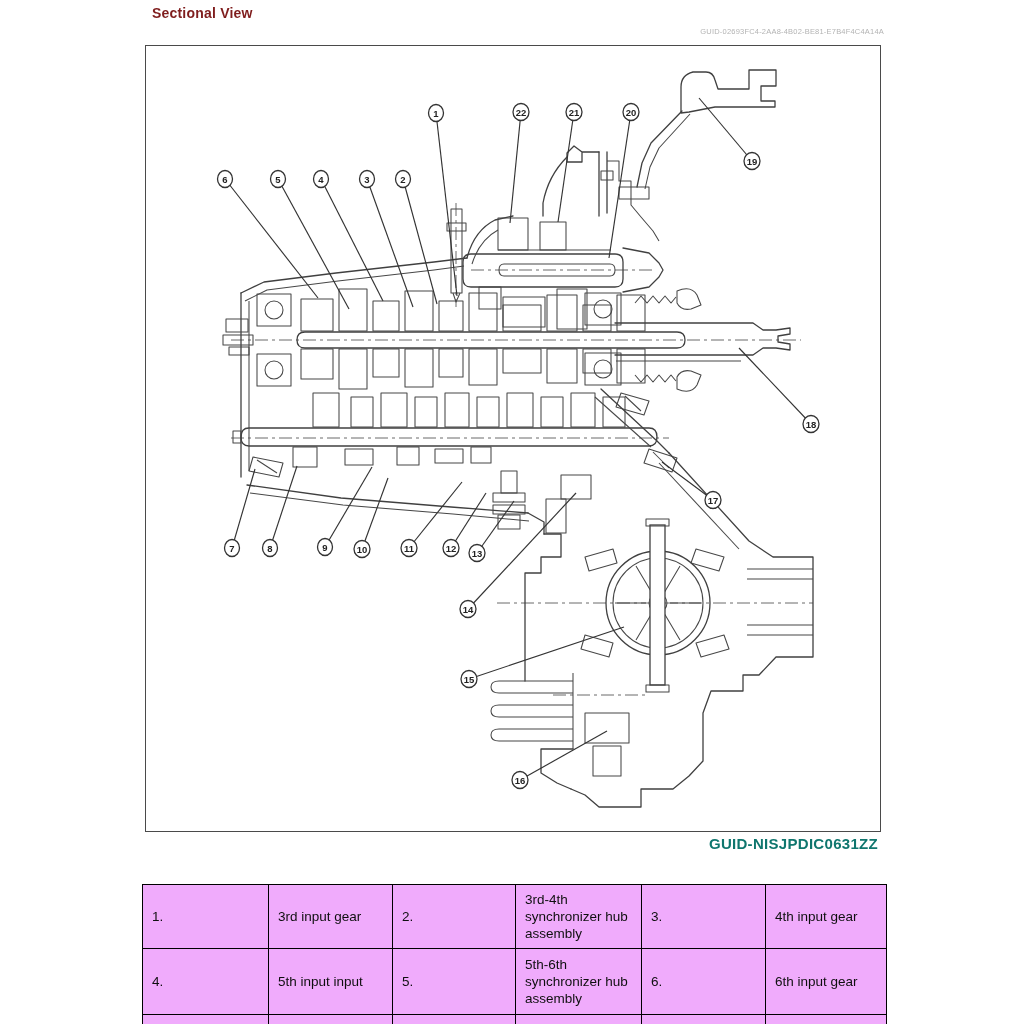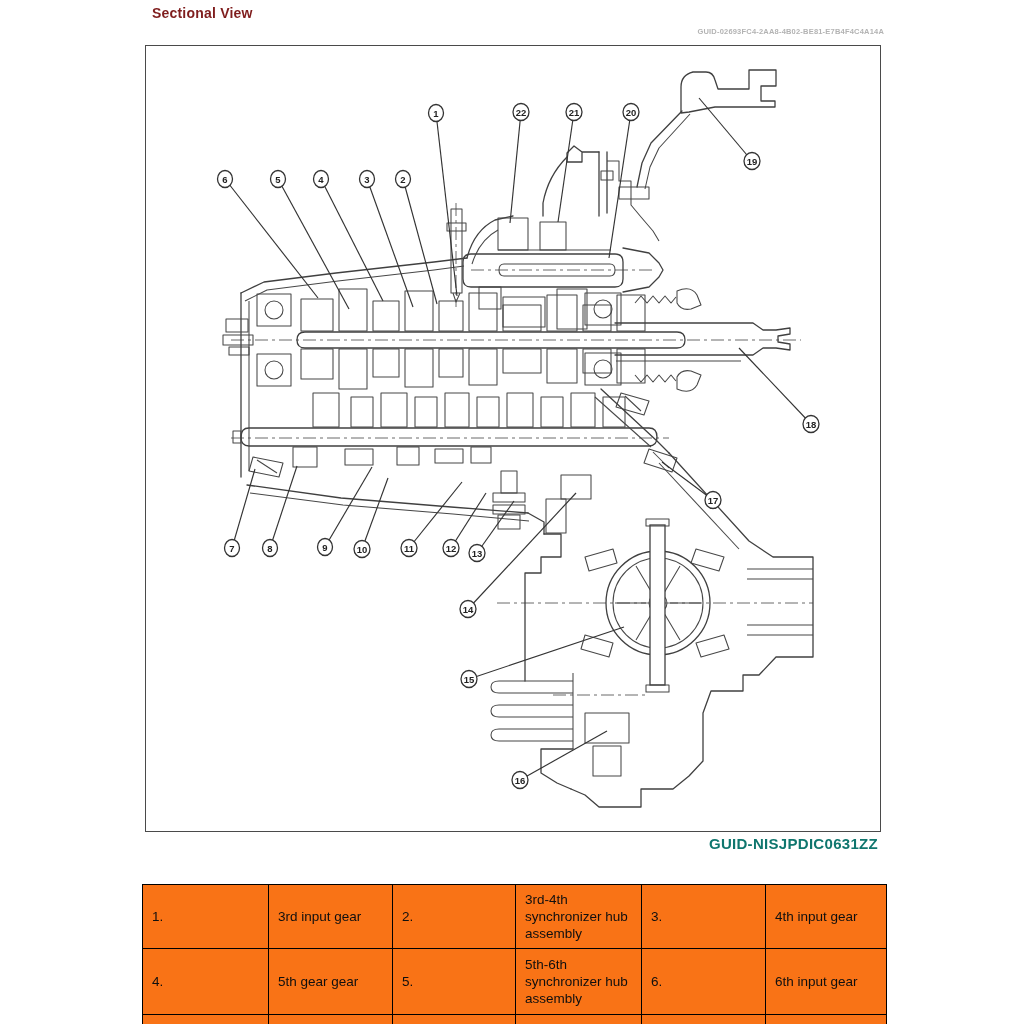--- a/index.html
+++ b/index.html
@@ -1,30 +1,30 @@
 <!DOCTYPE html>
 <html><head>
 <meta charset="utf-8">
 <style>
   html,body{margin:0;padding:0;}
   body{width:1024px;height:1024px;background:#fff;position:relative;overflow:hidden;
        font-family:"Liberation Sans",sans-serif;}
   .page-title{position:absolute;left:152px;top:5px;font-size:14px;font-weight:bold;
        color:#7f1d1d;letter-spacing:.2px;}
-  .guid-top{position:absolute;right:140px;top:27px;font-size:7.5px;font-weight:bold;
+  .guid-top{position:absolute;right:140px;top:27px;font-size:7.5px;font-weight:normal;
        color:#b3b3b3;letter-spacing:.2px;}
   .figure{position:absolute;left:145px;top:45px;width:734px;height:785px;
        border:1px solid #4a4a4a;background:#fff;}
   .figure svg{display:block;width:100%;height:100%;}
   .caption{position:absolute;right:146px;top:835px;font-size:15px;font-weight:600;
        color:#0f766e;letter-spacing:.3px;}
   table.parts{position:absolute;left:142px;top:884px;border-collapse:collapse;
        table-layout:fixed;background:#fff;}
   table.parts td{border:1.5px solid #000;font-size:13.5px;color:#0f0f0f;
-       padding:4px 6px 4px 9px;vertical-align:middle;line-height:17px;background:#f97316;}
+       padding:4px 6px 4px 9px;vertical-align:middle;line-height:17px;background:#f0abfc;}
   
   .ln{fill:none;stroke:#404040;stroke-width:1.3;stroke-linejoin:round;stroke-linecap:round;}
   .ln2{fill:none;stroke:#474747;stroke-width:1.05;stroke-linejoin:round;}
   .cl{fill:none;stroke:#5a5a5a;stroke-width:.9;stroke-dasharray:13 4 3 4;}
   .bl{fill:none;stroke:#333;stroke-width:1.15;}
   .bc{fill:#fff;stroke:#333;stroke-width:1.3;}
   .bt{font:600 9.5px "Liberation Sans",sans-serif;fill:#222;text-anchor:middle;}
   .wh{fill:#fff;stroke:#404040;stroke-width:1.3;}
 </style>
 </head>
@@ -324,21 +324,21 @@
     <tr style="height:64px">
       <td>1.</td>
       <td>3rd input gear</td>
       <td>2.</td>
       <td>3rd-4th synchronizer hub assembly</td>
       <td>3.</td>
       <td>4th input gear</td>
     </tr>
     <tr style="height:66px">
       <td>4.</td>
-      <td>5th gear gear</td>
+      <td>5th input input</td>
       <td>5.</td>
       <td>5th-6th synchronizer hub assembly</td>
       <td>6.</td>
       <td>6th input gear</td>
     </tr>
     <tr style="height:40px">
       <td></td>
       <td></td>
       <td></td>
       <td></td>

